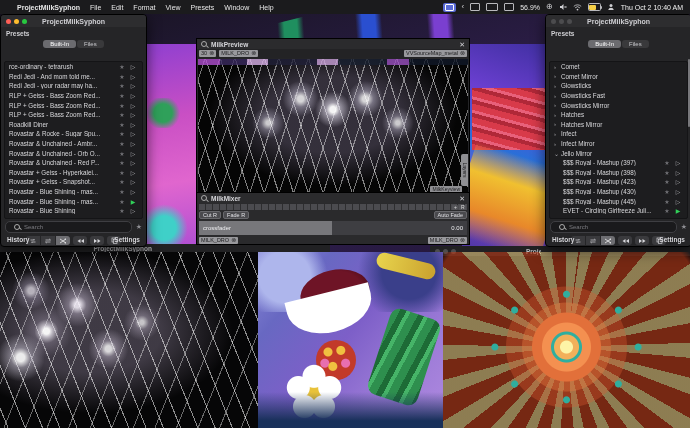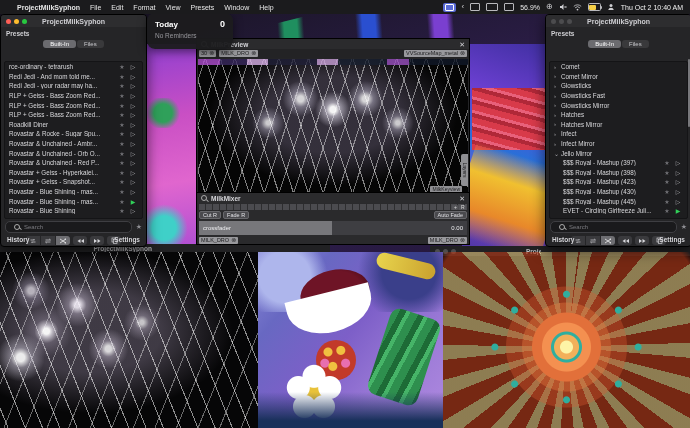--- a/index.html
+++ b/index.html
@@ -533,27 +533,20 @@
             <rect x="2.5" y="2.3" width="3.5" height="4" fill="#3a3a3d" stroke="#d6d6da" stroke-width=".7"></rect>
           </svg>
         </span>
     </div>
     <div class="panel-footer">
       <span>History</span>
       <span>Settings</span>
     </div>
   </div>
 
-  <div id="today" class="abs">
-    <div class="trow">
-      <span class="ttl">Today</span>
-      <span class="cnt">0</span>
-    </div>
-    <div class="sub">No Reminders</div>
-  </div>
 
   <div id="milkpreview" class="abs">
     <div class="titlebar">
       <span class="mag">
           <i></i>
         </span>
       <span class="wtitle2">MilkPreview</span>
       <span class="closex">✕</span>
     </div>
     <div class="chiprow">

